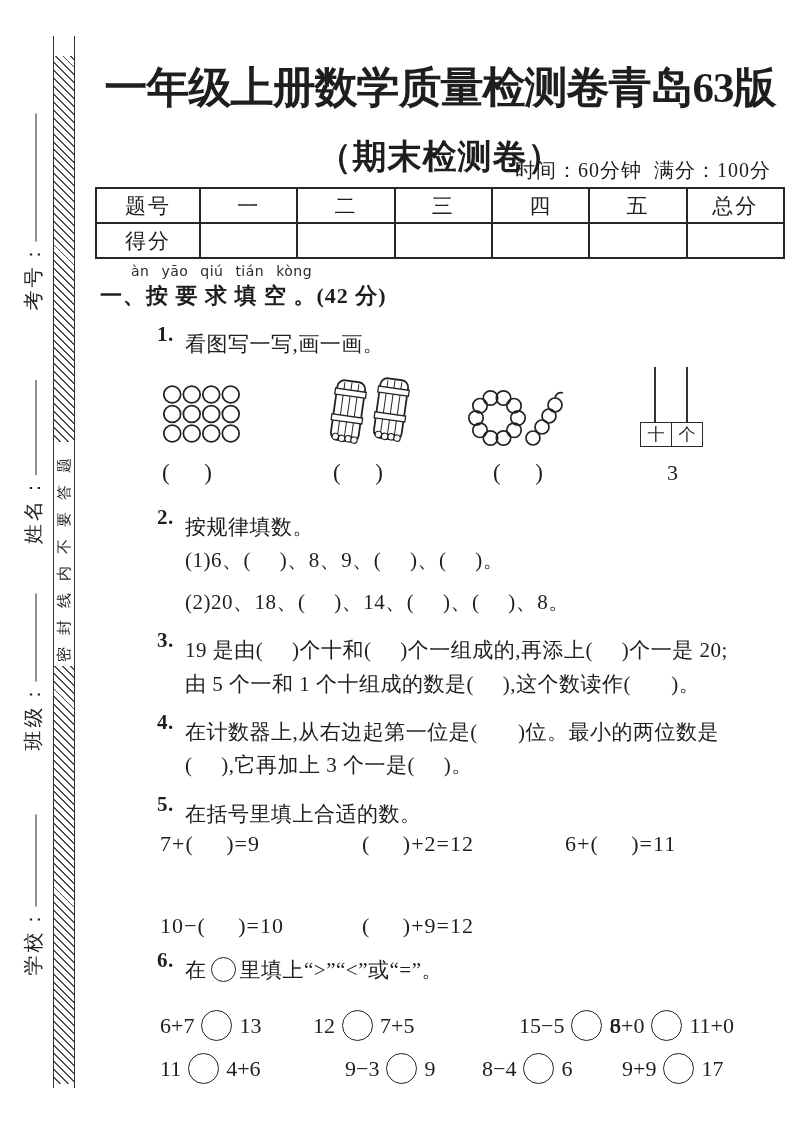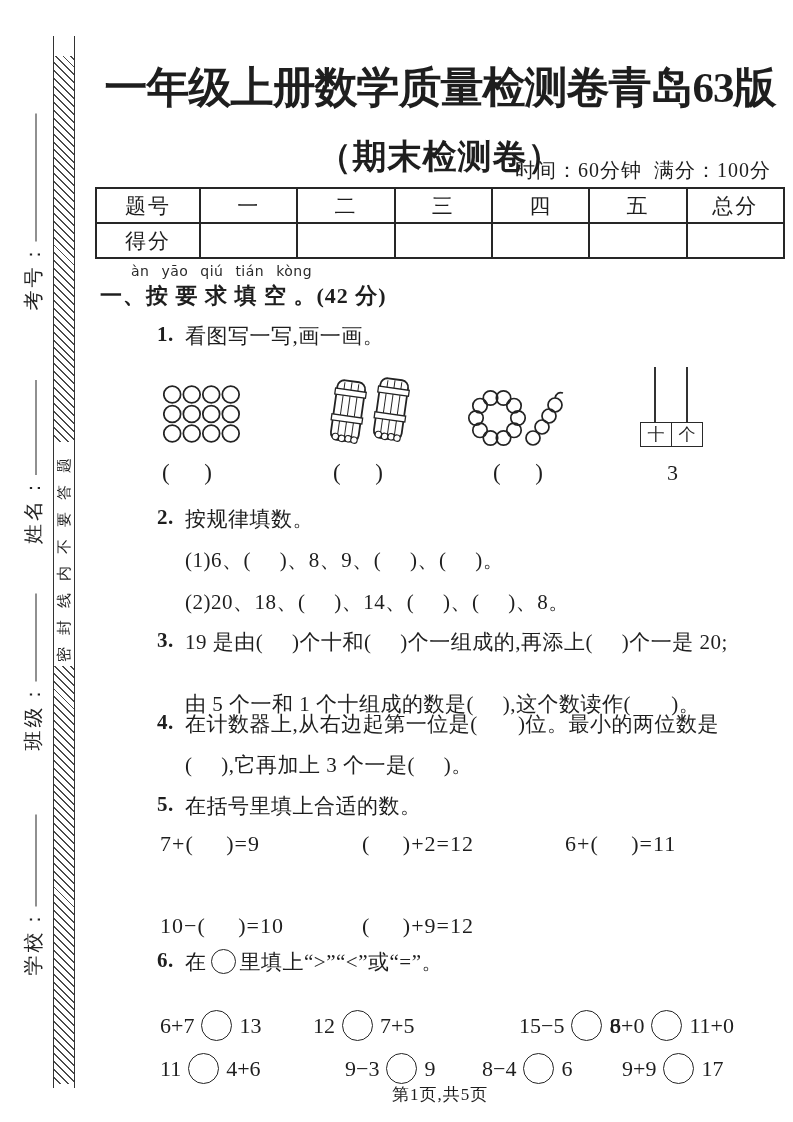--- a/index.html
+++ b/index.html
@@ -48,24 +48,24 @@
     border:2.2px solid #262626;height:33px;text-align:center;
     font-size:21px;letter-spacing:2px;padding:0;
   }
   .score-table td.lbl{width:102px;}
   .pinyin{top:263px;left:36px;font-family:"DejaVu Sans","Liberation Sans",sans-serif;
     font-size:14px;color:#2a2a2a;word-spacing:7px;letter-spacing:0.5px;width:400px;}
   .sec-heading{top:281px;left:5px;font-size:22px;font-weight:700;letter-spacing:1px;width:680px;}
   
   .qline{font-size:21px;letter-spacing:0.5px;}
   .qnum{position:absolute;left:62px;font-weight:700;}
-  .qtext{display:block;padding-left:90px;}
+  .qtext{display:block;padding-left:90px;margin-top:8px;}
   .cont{padding-left:90px;}
   .q1{top:322px;} .q2{top:505px;} .q2l1{top:546px;} .q2l2{top:588px;}
-  .q3l1{top:628px;} .q3l2{top:690px;}
+  .q3l1{top:628px;} .q3l2{top:670px;}
   .q4l1{top:710px;} .q4l2{top:751px;}
   .q5{top:792px;} .q6{top:948px;}
   
   .figures{top:362px;height:100px;}
   .fig{position:absolute;}
   .fig svg{display:block;}
   .counter{left:545px;top:5px;width:63px;height:80px;}
   .rod{position:absolute;top:0;width:2.4px;height:55px;background:#333;}
   .rod-tens{left:14px;} .rod-ones{left:46px;}
   .counter-box{
@@ -329,15 +329,14 @@
           <span class="cmp-circle"></span>
           <span>8</span>
         </span>
       <span class="cmp p4">
           <span>6+0</span>
           <span class="cmp-circle"></span>
           <span>11+0</span>
         </span>
     </div>
 
-    <div class="abs footer">第1页,共5页</div>
   </main>
 </div>
 
 </body></html>

